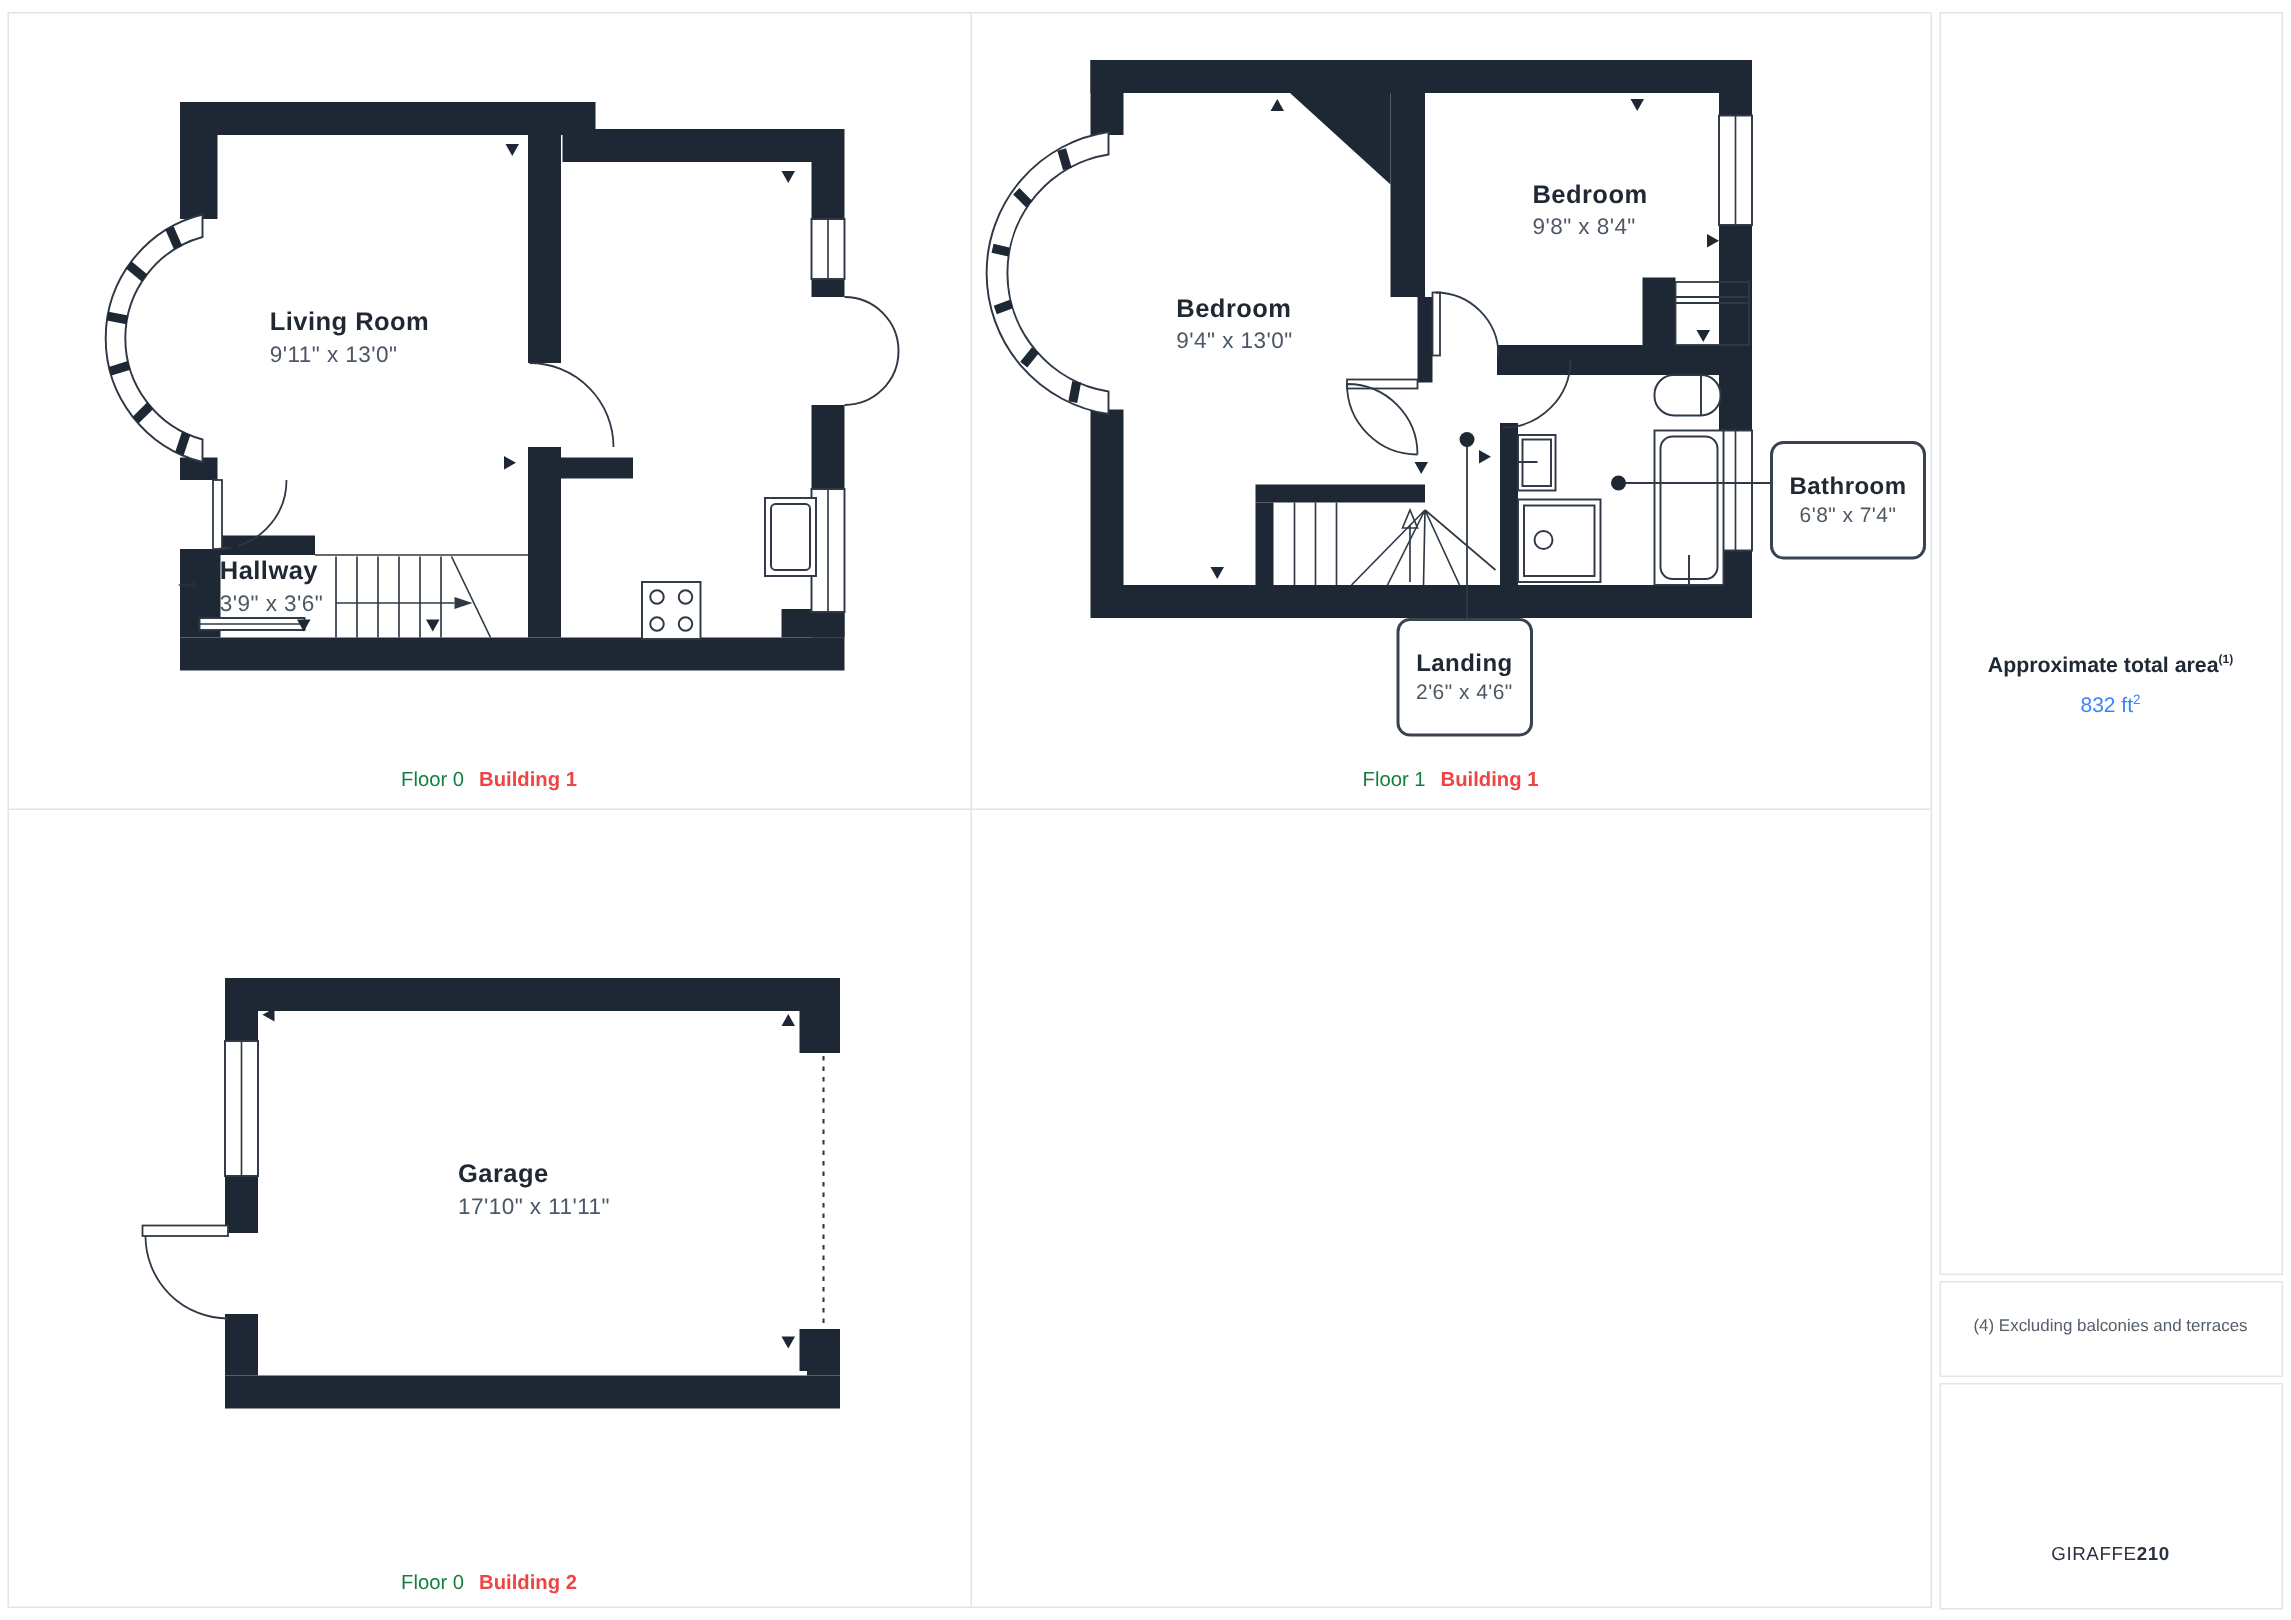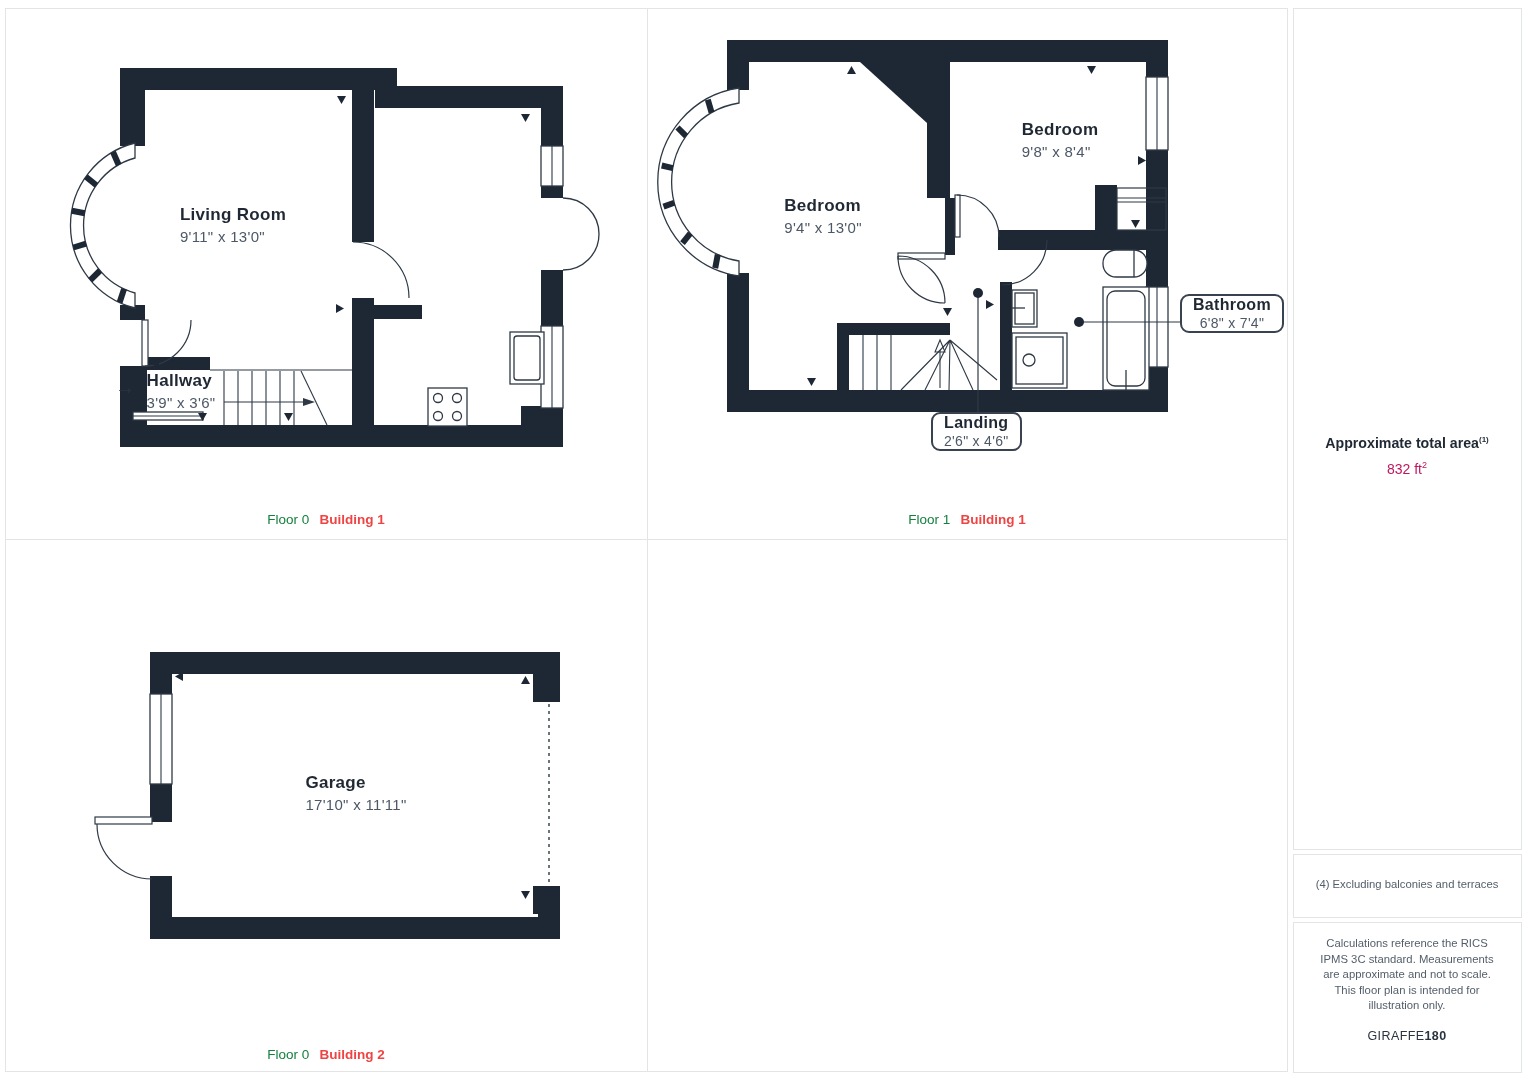--- a/index.html
+++ b/index.html
@@ -7,31 +7,31 @@
         font-family:"Liberation Sans",sans-serif;overflow:hidden;}
   .frame{position:absolute;border:1px solid #e3e4e6;background:transparent;}
   .vline{position:absolute;border-left:1px solid #e3e4e6;}
   .hline{position:absolute;border-top:1px solid #e3e4e6;}
   .card{position:absolute;border:1px solid #e3e4e6;background:#fff;}
   svg.plan{position:absolute;}
   .room-label{position:absolute;text-align:left;transform:translateX(-50%);white-space:nowrap;}
   .room-name{font-weight:bold;font-size:17px;color:#1f2833;letter-spacing:.3px;}
   .room-dims{font-size:15px;color:#4d5866;margin-top:3px;letter-spacing:.3px;}
   .tag{position:absolute;background:#fff;border:2px solid #39434f;border-radius:9px;
-       text-align:center;padding:0 11px;white-space:nowrap;}
+       text-align:center;padding:20px 11px;white-space:nowrap;}
   .tag .room-name{font-size:16px;}
   .tag .room-dims{font-size:14px;margin-top:1px;}
   .floor-label{position:absolute;transform:translateX(-50%);font-size:13.5px;white-space:nowrap;}
   .floor-label .floor{font-weight:normal;color:#15803d;margin-right:10px;}
   .floor-label .building{color:#ef4444;font-weight:bold;}
   .entry-arrow{position:absolute;font-size:20px;color:#2a3440;}
   .side-areablock{position:absolute;left:1293px;width:228px;text-align:center;}
   .side-title{font-weight:bold;font-size:14.2px;color:#1f2833;margin-top:38px;}
   .side-title sup{font-size:8px;}
-  .side-value{font-size:14px;color:#be185d;margin-top:9px;}
+  .side-value{font-size:14px;color:#3b82f6;margin-top:9px;}
   .side-value sup{font-size:9px;}
   .side-footnote{position:absolute;left:1293px;width:228px;text-align:center;
                  font-size:11.3px;color:#535e69;}
   .side-disclaimer{position:absolute;left:1315px;width:184px;text-align:center;
                    font-size:11.3px;line-height:15.5px;color:#535e69;}
   .side-brand{position:absolute;left:1293px;width:228px;text-align:center;
               font-size:12.5px;letter-spacing:.4px;color:#2a3440;}
   .side-brand .b{font-weight:bold;}
 </style>
 </head>
@@ -276,18 +276,17 @@
 
   <div class="side-areablock" style="top:397px;">
     <div class="side-title">
       <span>Approximate total area</span><sup>(1)</sup>
     </div>
     <div class="side-value">
       <span>832 ft</span><sup>2</sup>
     </div>
   </div>
   <div class="side-footnote" style="top:878px;">(4) Excluding balconies and terraces</div>
-  <div class="side-disclaimer" style="top:936px;">Calculations reference the RICS IPMS 3C standard. Measurements are approximate and not to scale. This floor plan is intended for illustration only.</div>
   <div class="side-brand" style="top:1029px;">
-    <span>GIRAFFE</span><span class="b">180</span>
+    <span>GIRAFFE</span><span class="b">210</span>
   </div>
 
 </div>
 
 </body></html>

